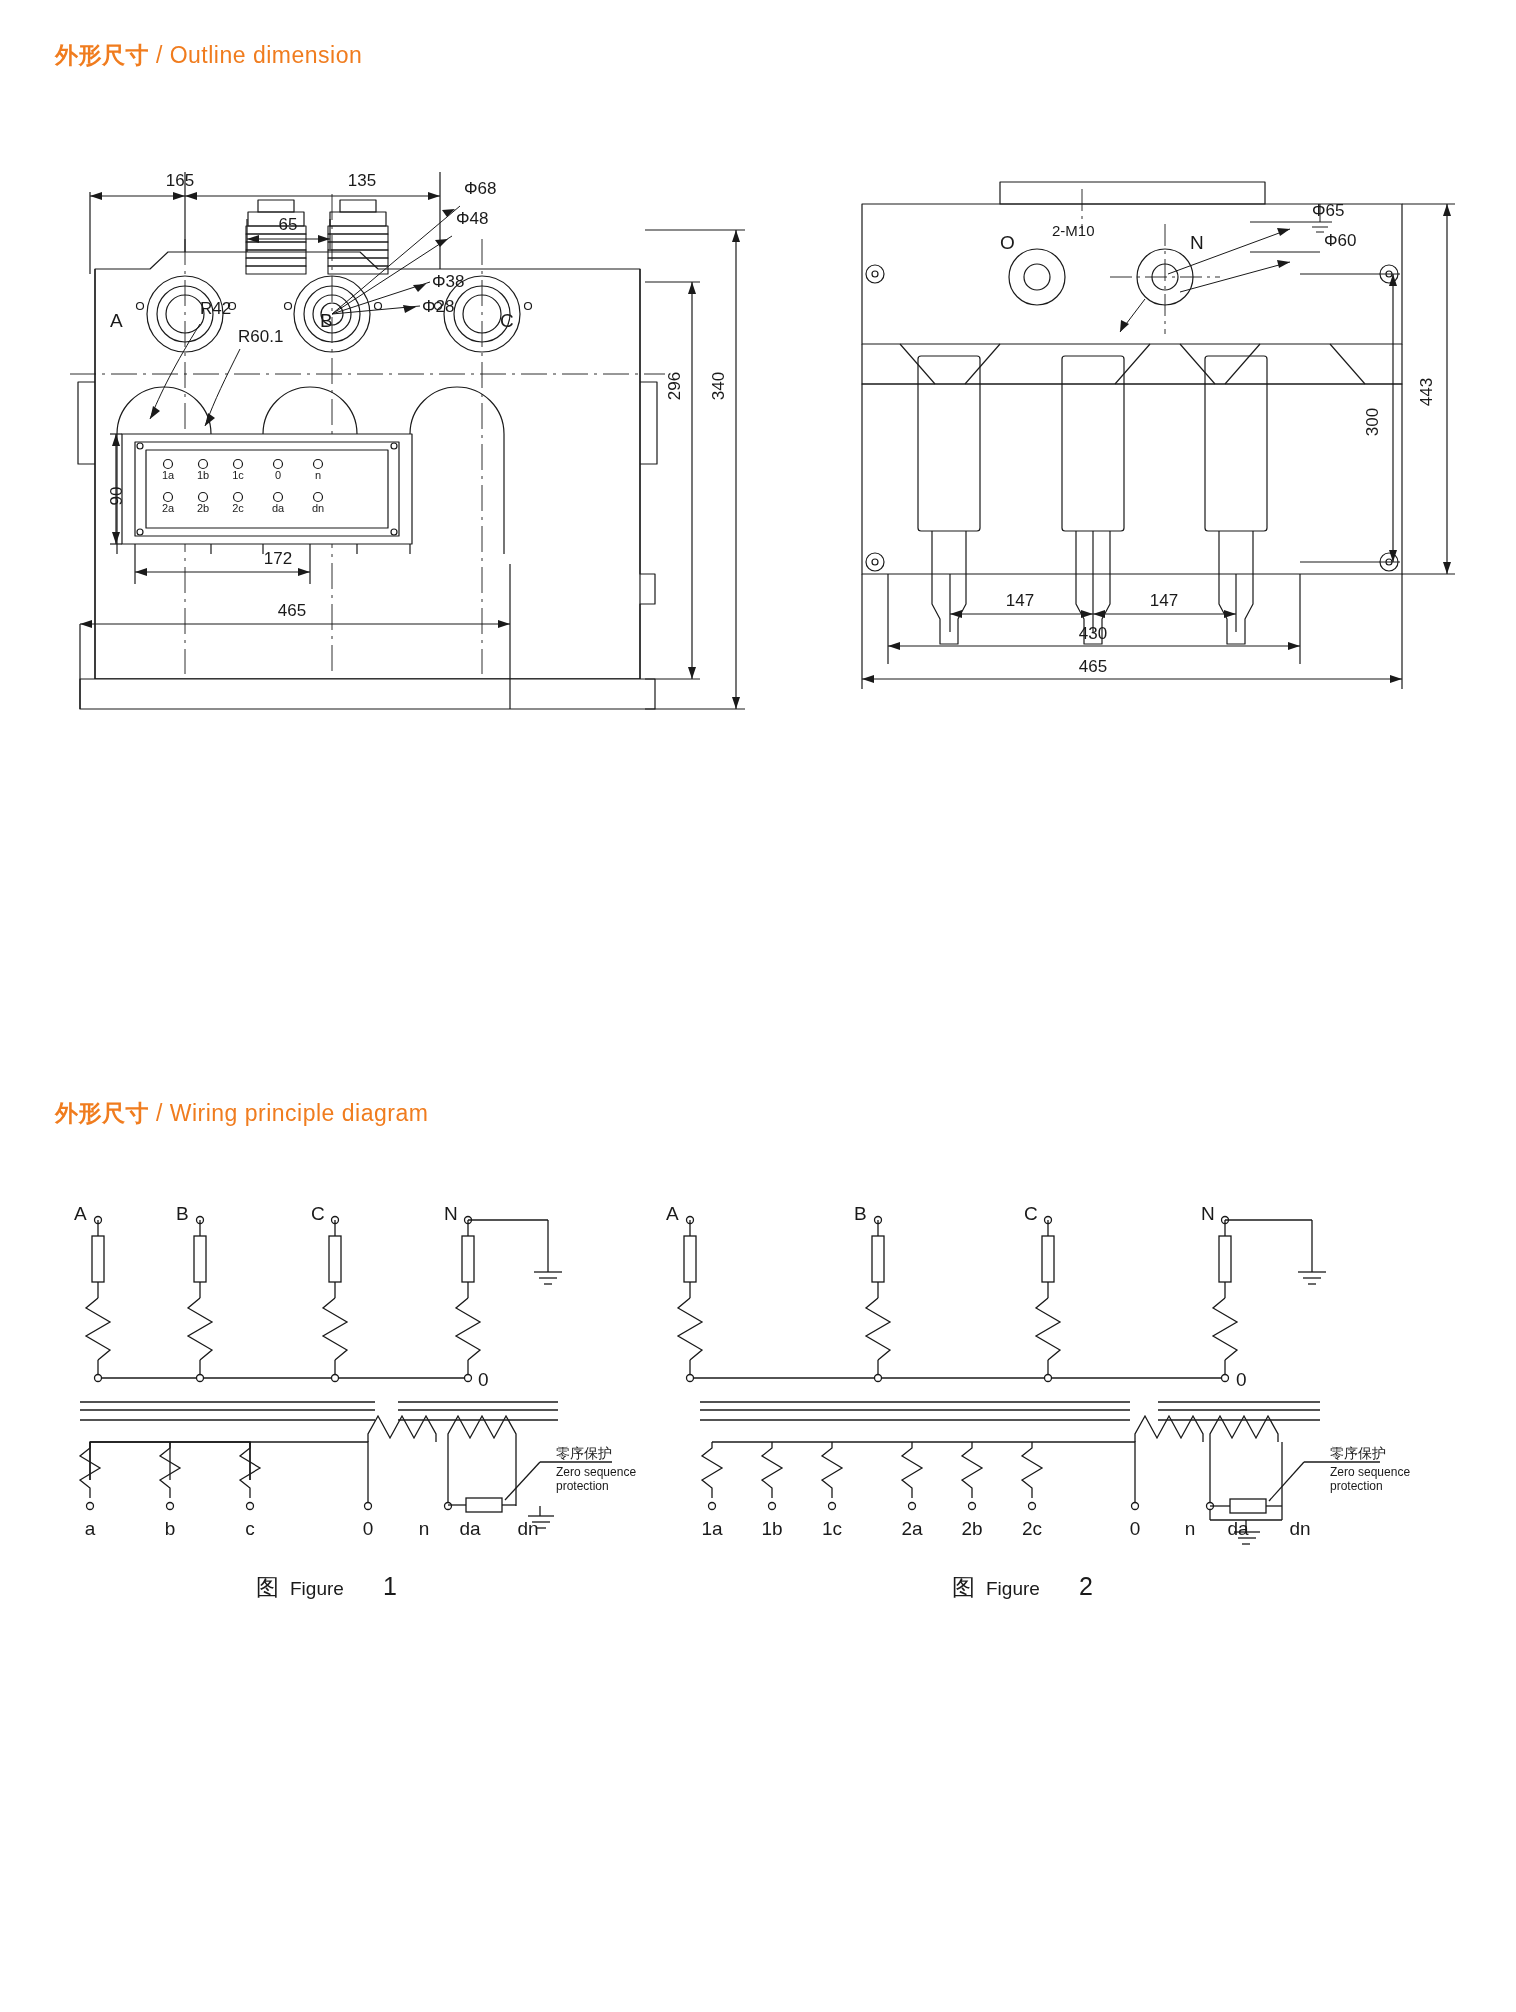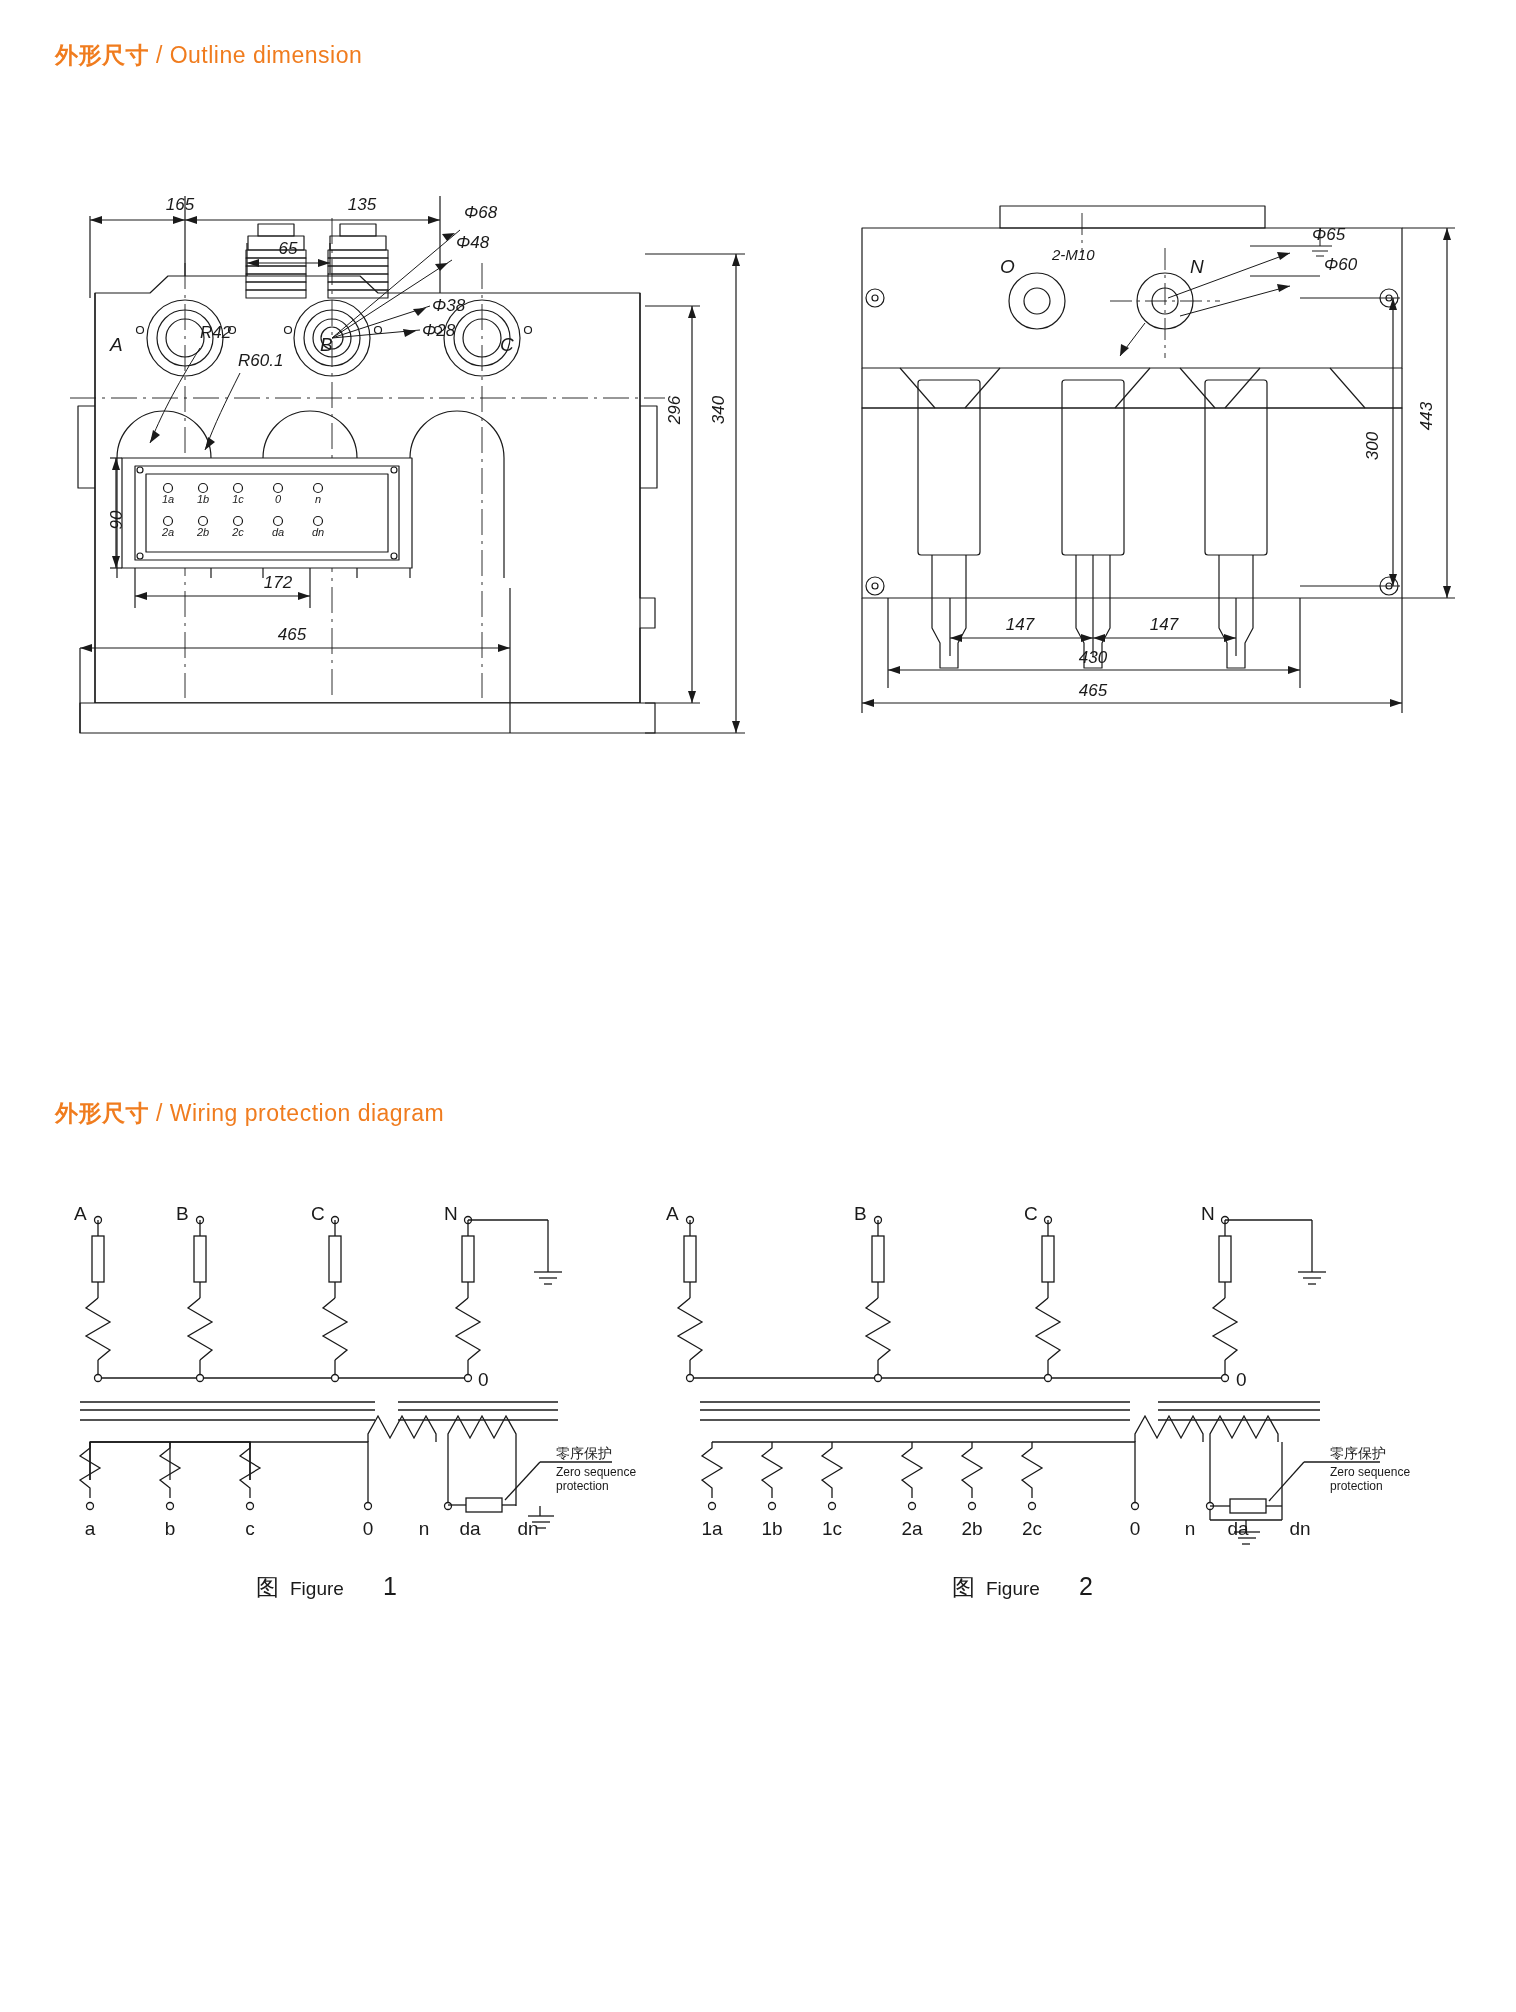--- a/index.html
+++ b/index.html
@@ -17,21 +17,21 @@
     color:#F07C1E;
     font-weight:400;
     letter-spacing:0.5px;
     white-space:nowrap;
   }
   .section-title .cn{font-weight:700;}
   #title-outline{left:55px;top:40px;}
   #title-wiring{left:55px;top:1098px;}
 
   .svg-wrap{position:absolute;}
-  #outline-svg{left:0px;top:158px;font-style:italic;}
+  #outline-svg{left:0px;top:134px;}
   #wiring-svg{left:0px;top:1180px;}
 
   svg text{font-family:"Liberation Sans", sans-serif;fill:#1a1a1a;}
   .dim{font-size:17px;}
   .dim-s{font-size:15px;}
   .lbl{font-size:19px;}
   .tiny{font-size:11px;}
   .tiny2{font-size:12px;}
   .figcap-cn{font-size:23px;}
   .figcap-en{font-size:19px;}
@@ -335,21 +335,21 @@
   <text class="dim" x="1432" y="258" text-anchor="middle" transform="rotate(-90 1432 258)">443</text>
   <text class="dim" x="1378" y="288" text-anchor="middle" transform="rotate(-90 1378 288)">300</text>
   <text class="dim" x="1020" y="472" text-anchor="middle">147</text>
   <text class="dim" x="1164" y="472" text-anchor="middle">147</text>
   <text class="dim" x="1093" y="505" text-anchor="middle">430</text>
   <text class="dim" x="1093" y="538" text-anchor="middle">465</text>
 </svg>
 </div>
 
 <div class="section-title" id="title-wiring">
-  <span class="cn">外形尺寸</span><span> / </span><span>Wiring protection diagram</span>
+  <span class="cn">外形尺寸</span><span> / </span><span>Wiring principle diagram</span>
 </div>
 
 <div class="svg-wrap" id="wiring-svg">
 <svg width="1516" height="560" viewBox="0 0 1516 560" xmlns="http://www.w3.org/2000/svg">
   <g fill="none" stroke="#1a1a1a" stroke-width="1.3">
 
     <circle cx="98" cy="40" r="3.5" fill="#ffffff"></circle>
     <circle cx="200" cy="40" r="3.5" fill="#ffffff"></circle>
     <circle cx="335" cy="40" r="3.5" fill="#ffffff"></circle>
     <circle cx="468" cy="40" r="3.5" fill="#ffffff"></circle>

